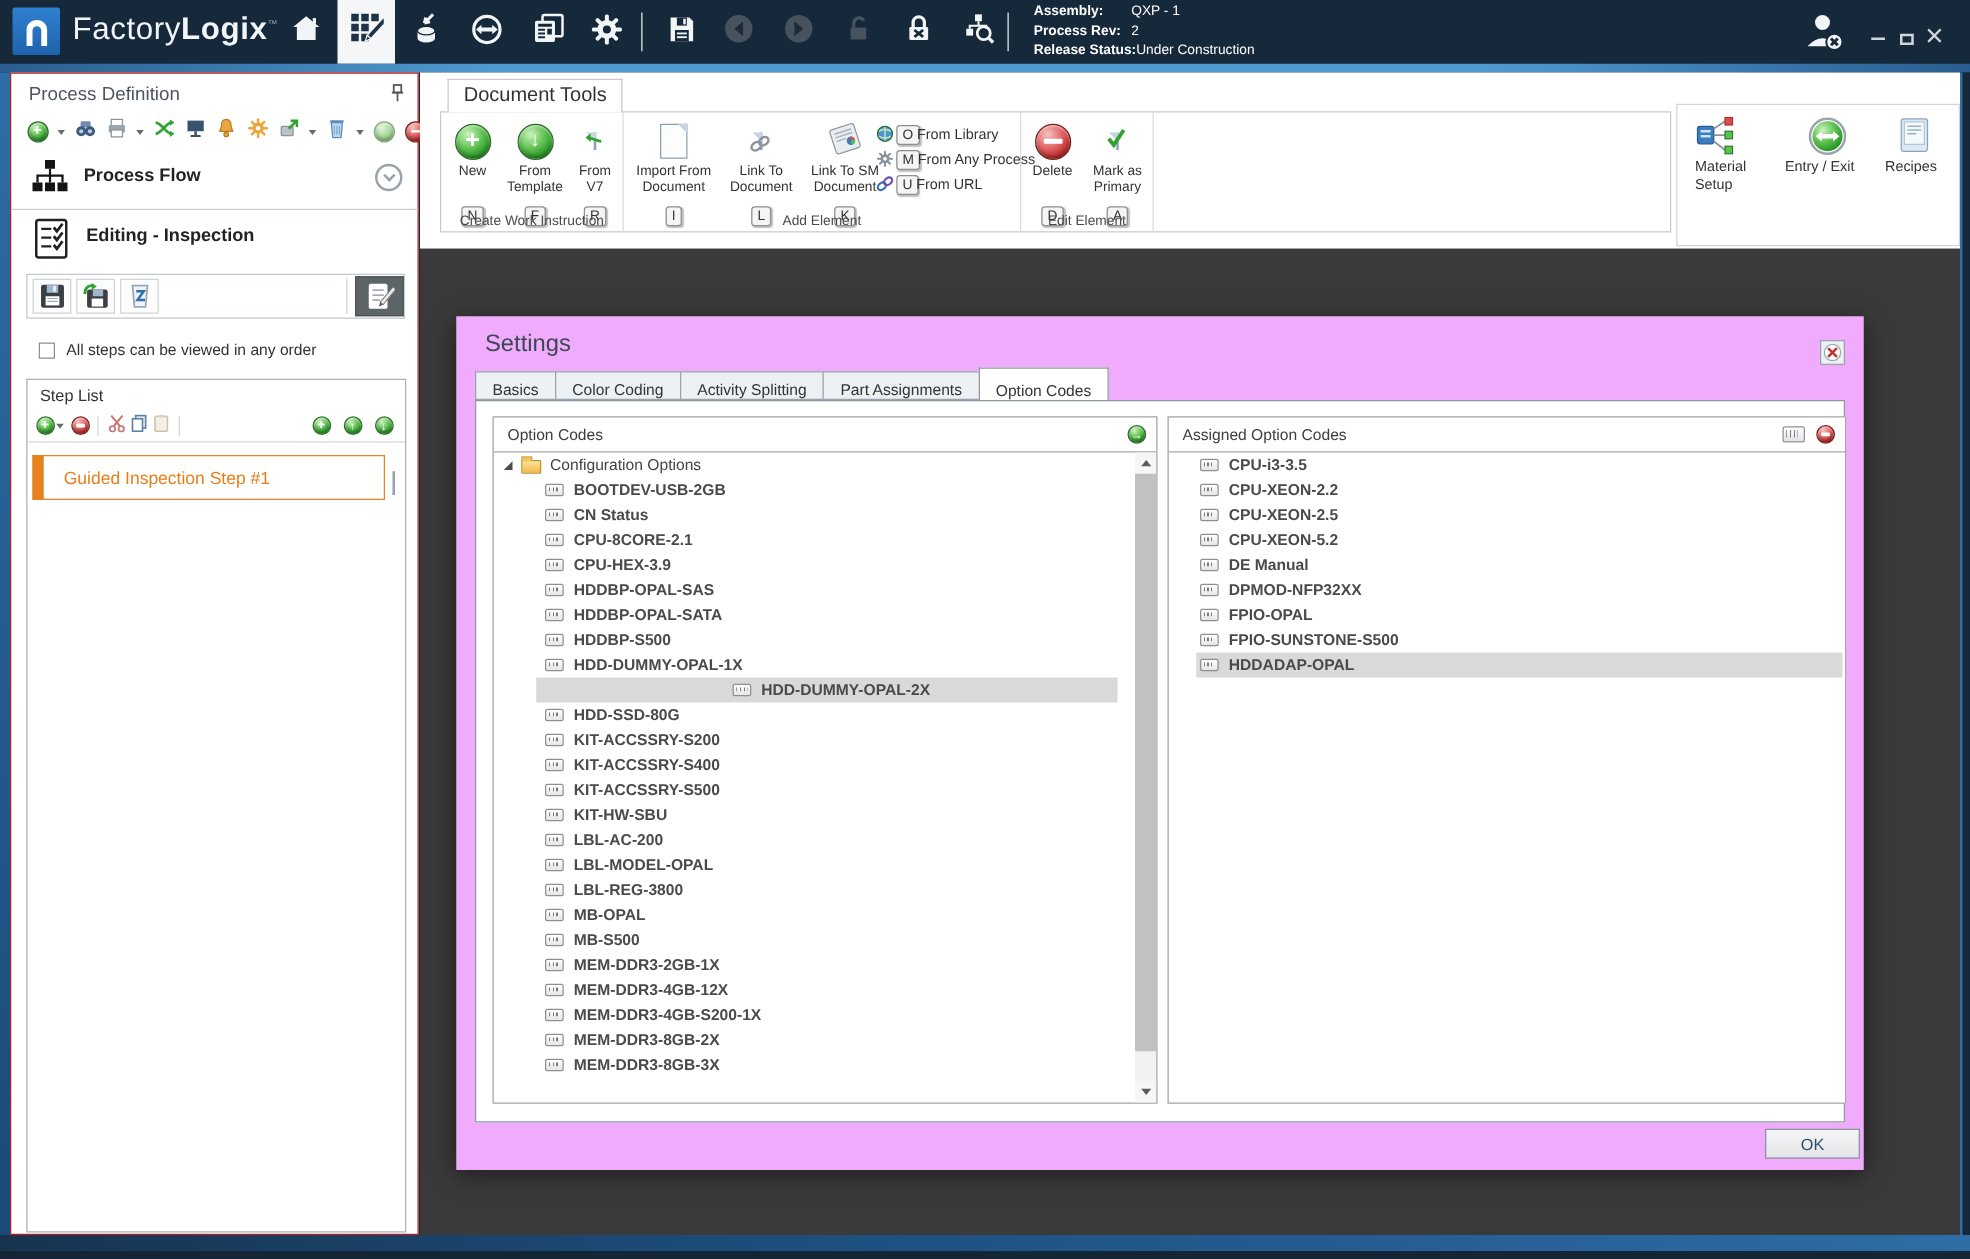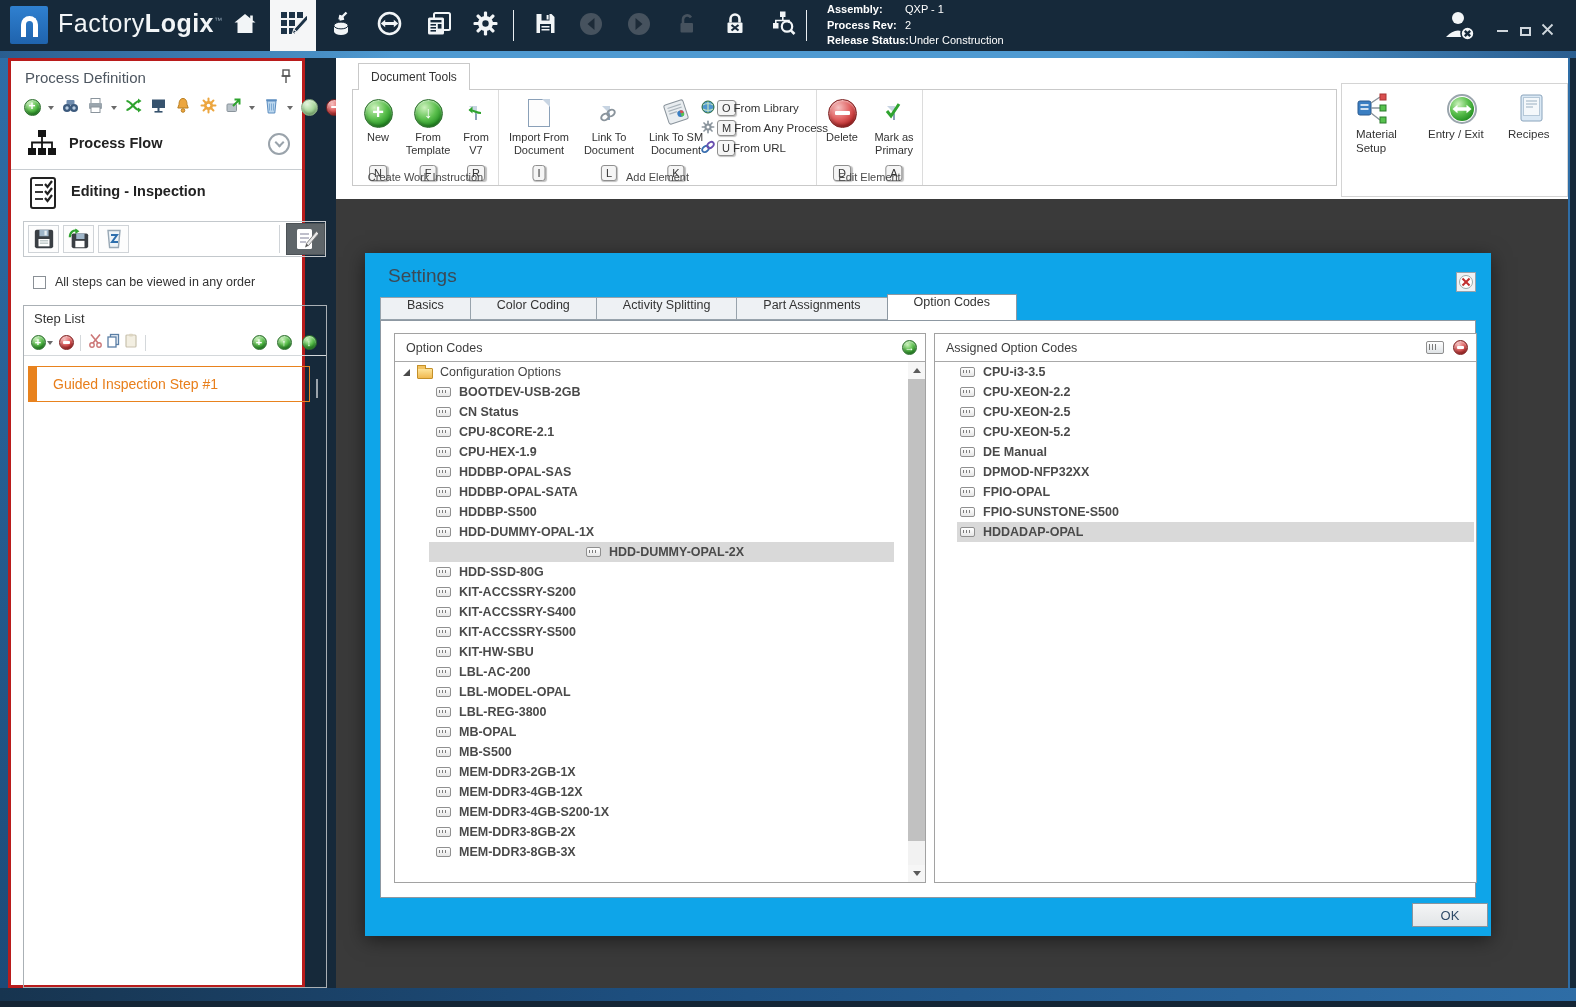--- a/index.html
+++ b/index.html
@@ -28,21 +28,21 @@
 
   
   .accent-strip { position:absolute; left:0; top:51px; width:1576px; height:7px;
     background:linear-gradient(90deg,#2a5d8f,#4f9ad1 25%,#4f9ad1 75%,#2a5d8f); }
   .edge-left { position:absolute; left:0; top:58px; width:8px; height:930px; background:linear-gradient(180deg,#2e6da6,#1c4a77); }
   .edge-right { position:absolute; left:1568px; top:58px; width:8px; height:930px; background:#16293a; border-left:2px solid #2e6da6; }
   .bottom-blue { position:absolute; left:0; top:988px; width:1576px; height:13px; background:linear-gradient(90deg,#17344f,#1d4e7e 40%,#2e6da6); }
   .bottom-dark { position:absolute; left:0; top:1001px; width:1576px; height:6px; background:#142535; }
 
   
-  .left-panel { position:absolute; left:8px; top:58px; width:297px; height:930px; background:#fff; border:3px solid #b91c1c; }
+  .left-panel { position:absolute; left:8px; top:58px; width:327px; height:930px; background:#fff; border:1px solid #b91c1c; }
   .pd-title { position:absolute; left:14px; top:8px; font-size:15px; color:#4d5660; }
   .pin-icon { position:absolute; right:10px; top:8px; }
   .pd-toolbar { position:absolute; left:12px; top:34px; height:24px; display:flex; align-items:center; gap:7px; }
   .mini { width:18px; height:18px; display:flex; align-items:center; justify-content:center; }
   .caret { width:0; height:0; border:3.5px solid transparent; border-top:4.5px solid #6a6a6a; margin-top:4px; }
   .pf-row { position:absolute; left:0; top:62px; width:100%; height:46px; }
   .pf-icon { position:absolute; left:16px; top:6px; }
   .pf-label { position:absolute; left:58px; top:12px; font-size:14.5px; font-weight:bold; color:#222; }
   .pf-circle { position:absolute; right:12px; top:10px; width:22px; height:22px; border:2px solid #9aa3ab; border-radius:50%;
     display:flex; align-items:center; justify-content:center; }
@@ -64,50 +64,50 @@
   .sl-toolbar .sep { width:1px; height:16px; background:#d4d8db; margin:0 5px; }
   .sl-right { margin-left:auto; display:flex; gap:7px; padding-right:8px; }
   .step-item { position:absolute; left:4px; top:60px; width:282px; height:36px; border:1px solid #e8821e; display:flex; align-items:center; }
   .step-bar { position:absolute; left:-1px; top:-1px; width:9px; height:36px; background:#e8821e; }
   .step-label { margin-left:24px; font-size:14px; color:#e87e1a;text-align:right; }
   .step-chev { position:absolute; left:292px; top:73px; }
 
   
   .ribbon { position:absolute; left:336px; top:58px; width:1232px; height:141px; background:#fff; }
   .rtab { position:absolute; left:22px; top:5px; height:27px; padding:0 12px; background:#fff;
-    border:1px solid #c9c9c9; border-bottom:none; font-size:12px; color:#333; display:flex; align-items:center; z-index:2; }
+    border:1px solid #c9c9c9; border-bottom:none; font-size:16px; color:#333; display:flex; align-items:center; z-index:2; }
   .rbox { position:absolute; left:16px; top:31px; width:985px; height:97px; border:1px solid #c9c9c9; background:#fff; }
   .rgroup { position:absolute; top:0; height:100%; border-right:1px solid #dcdcdc; }
   .rgroup-label { position:absolute; bottom:2px; left:0; width:100%; text-align:center; font-size:11px; color:#4a4a4a; white-space:nowrap; }
   .rbig { position:absolute; top:5px; height:78px; text-align:center; font-size:11px; line-height:12.5px; color:#333; }
   .rbig .ricon { height:36px; display:flex; align-items:center; justify-content:center; }
   .ktip { display:inline-block; height:16px; line-height:15px; padding:0 4px; background:#f5f5f5; border:1px solid #8f8f8f;
     border-radius:3px; font-size:11px; color:#333; box-shadow:1px 1px 1px rgba(0,0,0,.25); }
   .rbig .ktip { position:absolute; bottom:-8px; left:50%; transform:translateX(-50%); }
   .rsmall-col { position:absolute; left:202px; top:8px; width:114px; }
   .rsmall { position:relative; height:20px; display:flex; align-items:center; font-size:11.5px; color:#333; white-space:nowrap; }
   .rsmall .ktip { margin:0 0 0 2px; }
   .rsmall .slabel { margin-left:-2px; }
   .ribbon-right { position:absolute; left:1341px; top:83px; width:227px; height:114px; background:#fff; border:1px solid #d4d4d4; }
   .rtool { position:absolute; top:9px; font-size:11.5px; color:#333; line-height:14px; }
   .rtool .ricon { height:34px; display:flex; align-items:flex-start; }
 
   
   .content-dark { position:absolute; left:336px; top:199px; width:1232px; height:789px; background:#3a3a3a; }
-  .dialog { position:absolute; left:365px; top:253px; width:1126px; height:683px; background:#0ea5e9; box-shadow:0 4px 18px rgba(0,0,0,.5); }
+  .dialog { position:absolute; left:365px; top:253px; width:1126px; height:683px; background:#f0abfc; box-shadow:0 4px 18px rgba(0,0,0,.5); }
   .dlg-title { position:absolute; left:23px; top:12px; font-size:19px; color:#3c4955; }
   .dlg-close { position:absolute; left:1091px; top:19px; width:20px; height:20px; background:#eef1f4; border:1px solid #98a2ab;
     display:flex; align-items:center; justify-content:center; }
   .dlg-close .ring { width:14px; height:14px; border-radius:50%; background:#fff; border:1.5px solid #9aa; display:flex; align-items:center; justify-content:center; }
   .xred { position:relative; width:8px; height:8px; }
   .xred::before,.xred::after { content:""; position:absolute; left:3px; top:-1px; width:2px; height:10px; background:#c23030; }
   .xred::before { transform:rotate(45deg);} .xred::after { transform:rotate(-45deg);}
   .dtabs { position:absolute; left:15px; top:44px; display:flex; align-items:flex-end; height:23px; }
-  .dtab { height:23px; padding:0 26px; background:#eef1f4; border:1px solid #98a3ac; border-right:none;
-    font-size:12.5px; color:#333; display:flex; align-items:flex-start; }
+  .dtab { height:23px; padding:0 13px; background:#eef1f4; border:1px solid #98a3ac; border-right:none;
+    font-size:12.5px; color:#333; display:flex; align-items:flex-end; }
   .dtab:last-child { border-right:1px solid #98a3ac; }
   .dtab.selected { position:relative; z-index:3; background:#fff; height:26px; border:1px solid #8d98a2; border-bottom:none; }
   .dcontent { position:absolute; left:15px; top:67px; width:1096px; height:578px; background:#fff; border:1px solid #8d98a2; z-index:1; }
   .pane { position:absolute; top:12px; border:1px solid #a2a2a2; background:#fff; }
   .pane-left { left:13px; width:532px; height:550px; }
   .pane-right { left:553px; width:543px; height:550px; }
   .pane-header { position:absolute; left:0; top:0; width:100%; height:28px; border-bottom:1px solid #a8a8a8;
     display:flex; align-items:center; font-size:12.5px; color:#3d3d3d; padding-left:11px; }
   .pane-body { position:absolute; left:0; top:28px; right:0; bottom:0; overflow:hidden; }
   .pane-left .pane-body { padding-right:31px; }
@@ -763,21 +763,21 @@
                 <span class="olabel">CN Status</span>
               </div>
 
               <div class="opt-row">
                 <span class="chip"></span>
                 <span class="olabel">CPU-8CORE-2.1</span>
               </div>
 
               <div class="opt-row">
                 <span class="chip"></span>
-                <span class="olabel">CPU-HEX-1.9</span>
+                <span class="olabel">CPU-HEX-3.9</span>
               </div>
 
               <div class="opt-row">
                 <span class="chip"></span>
                 <span class="olabel">HDDBP-OPAL-SAS</span>
               </div>
 
               <div class="opt-row">
                 <span class="chip"></span>
                 <span class="olabel">HDDBP-OPAL-SATA</span>

